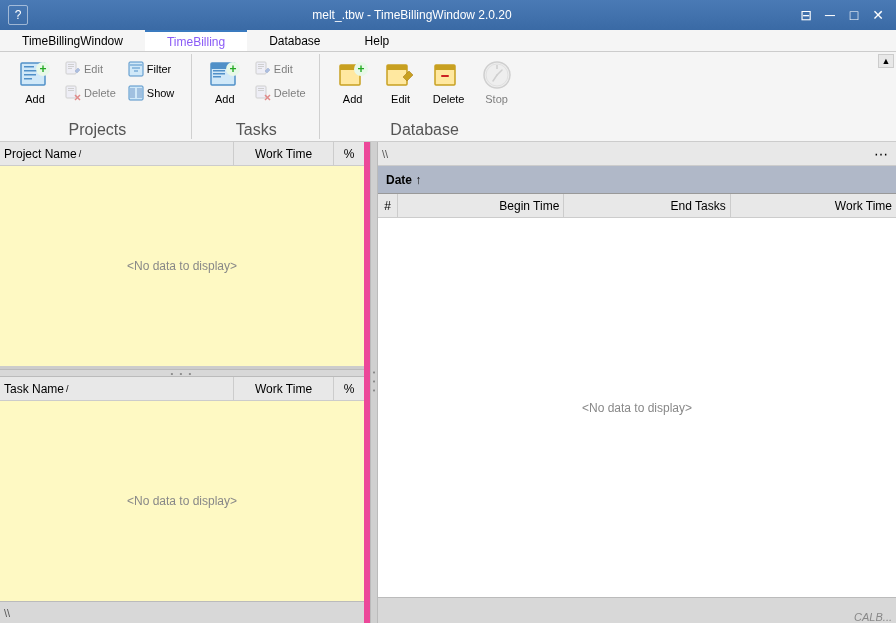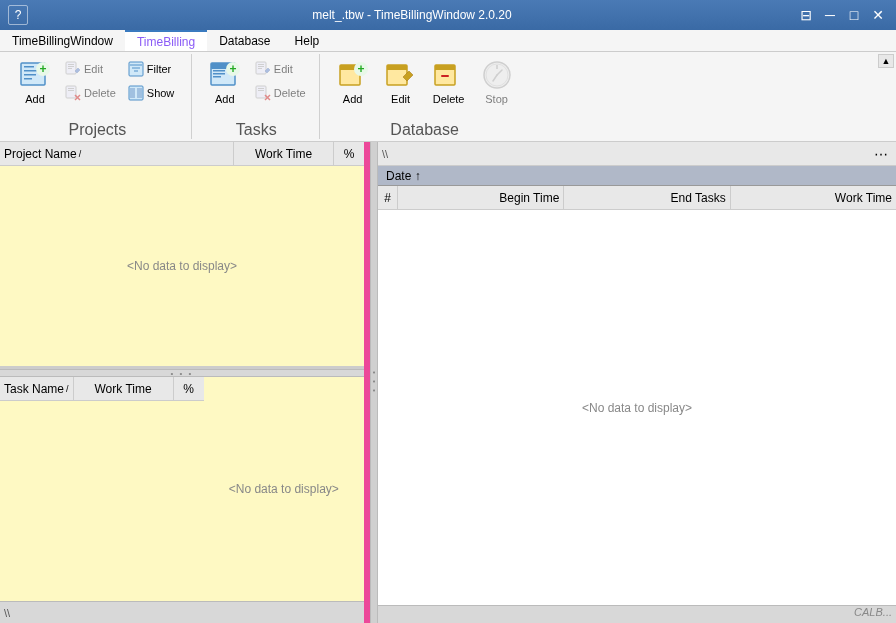--- a/index.html
+++ b/index.html
@@ -58,21 +58,21 @@
 
     
     .menu-bar {
       background: #f5f5f5;
       border-bottom: 1px solid #ccc;
       display: flex;
       height: 22px;
       align-items: center;
     }
     .menu-item {
-      padding: 2px 12px;
+      padding: 2px 22px;
       cursor: pointer;
       font-size: 12px;
       height: 100%;
       display: flex;
       align-items: center;
     }
     .menu-item.active {
       background: white;
       border-top: 2px solid #3a7abf;
       color: #8b5cf6;
@@ -205,20 +205,21 @@
       align-items: center;
       justify-content: center;
       color: #888;
       font-size: 12px;
     }
 
     
     .tasks-table {
       flex: 1;
       display: flex;
+      flex-direction: column;
     }
 
     
     .splitter-bar {
       height: 8px;
       background: #d8d8d8;
       display: flex;
       align-items: center;
       justify-content: center;
       cursor: ns-resize;
@@ -259,26 +260,26 @@
 
     
     .periods-table {
       display: flex;
       flex-direction: column;
       flex: 1;
     }
     .periods-date-header {
       background: #b0b8c8;
       border-bottom: 1px solid #999;
-      height: 20px;
+      height: 28px;
       display: flex;
       align-items: center;
       padding: 0 8px;
       font-size: 12px;
-      font-weight: 400;
+      font-weight: 700;
     }
     .periods-col-headers {
       display: flex;
       background: #e8e8e8;
       border-bottom: 1px solid #ccc;
       height: 24px;
       align-items: center;
     }
     .period-col-num {
       width: 20px;
@@ -610,19 +611,19 @@
         <div class="period-col-end">
           <span>End Tasks</span>
         </div>
         <div class="period-col-work">
           <span>Work Time</span>
         </div>
       </div>
       <div class="periods-no-data">&lt;No data to display&gt;</div>
     </div>
 
-    <div style="height:18px; background:#d8d8d8; border-top:1px solid #bbb; display:flex; align-items:flex-start; justify-content:space-between; padding:0 4px;">
+    <div style="height:26px; background:#d8d8d8; border-top:1px solid #bbb; display:flex; align-items:flex-end; justify-content:space-between; padding:0 4px;">
       <span style="font-size:11px; color:#555;"></span>
       <span style="font-size:11px; color:#888; font-style:italic;">CALB...</span>
     </div>
   </div>
 
 </div>
 
 </body></html>

